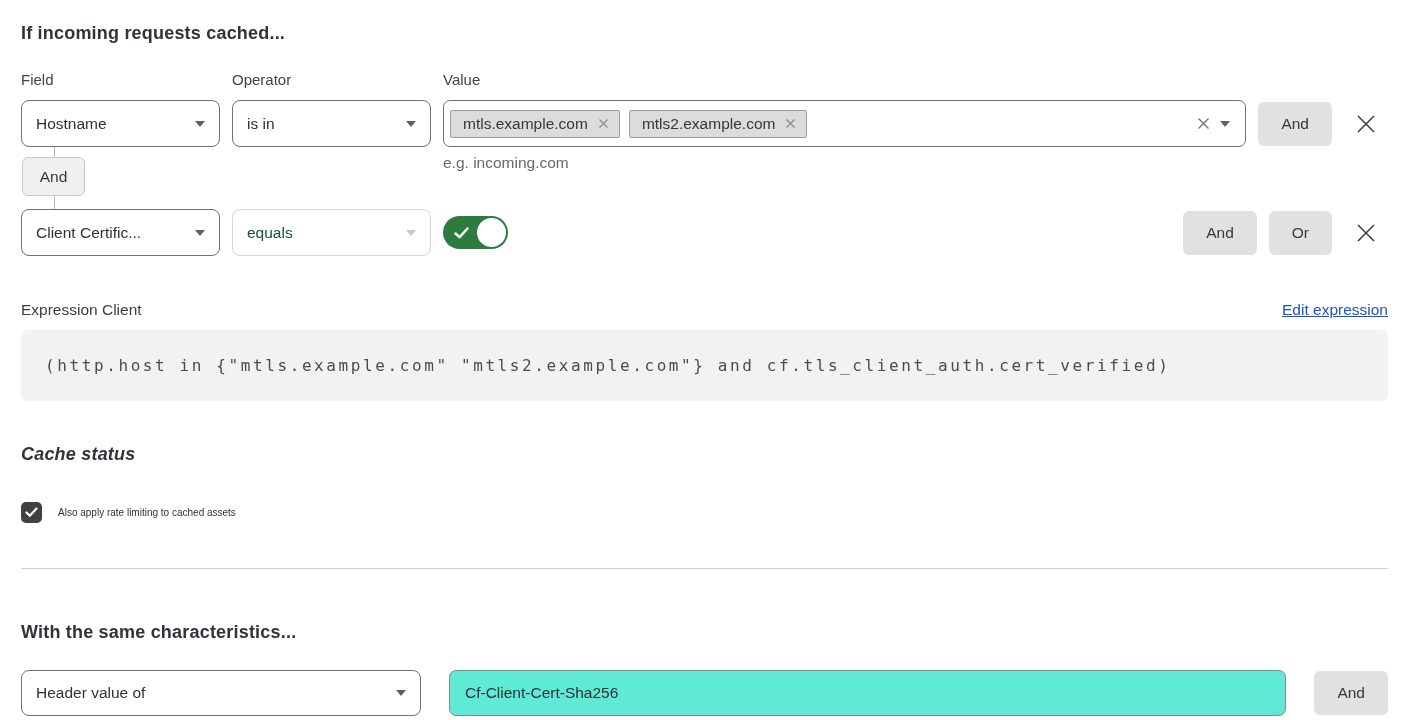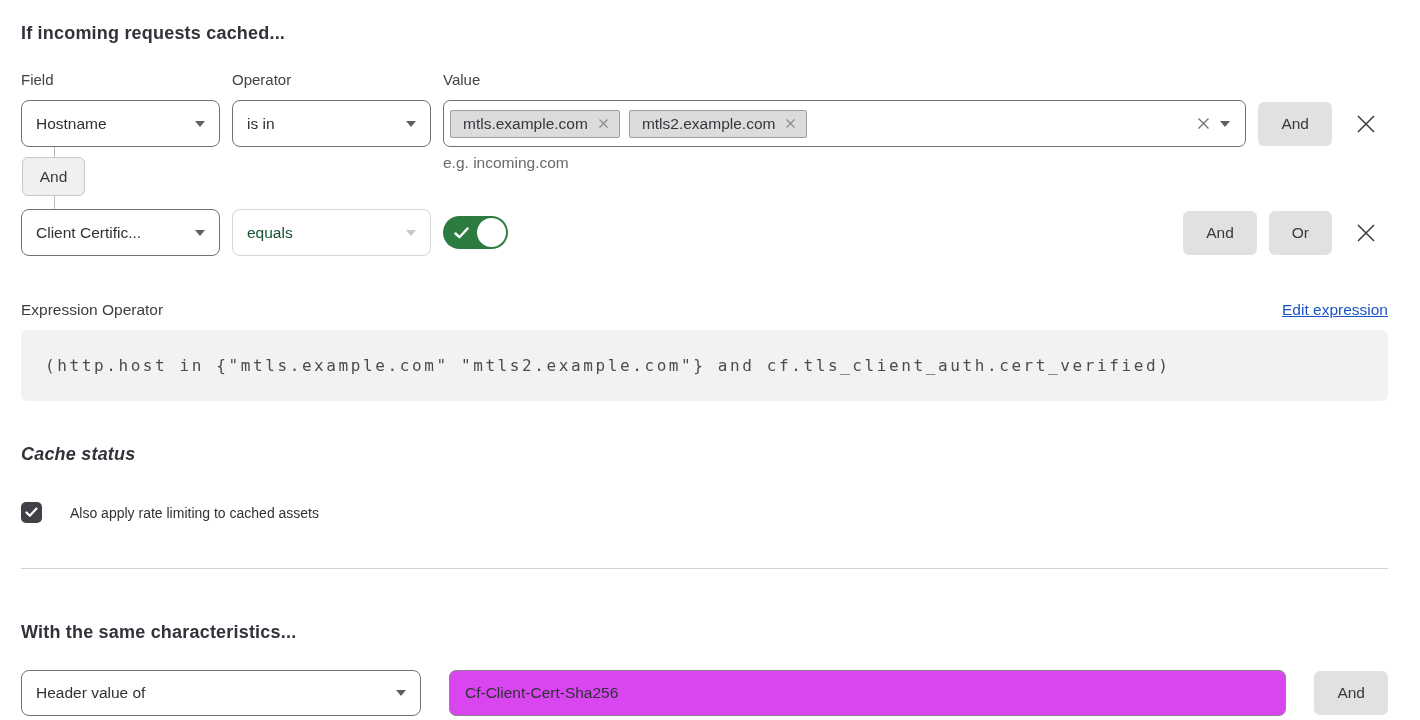--- a/index.html
+++ b/index.html
@@ -104,39 +104,39 @@
   .code-box {
     margin-top: 9px; background: var(--code-bg, #f2f2f2); border-radius: 6px;
     padding: 26px 24px; font-family: "DejaVu Sans Mono", monospace;
     font-size: 16px; letter-spacing: 2.6px; color: #4c4c4c;
     white-space: nowrap; overflow: hidden; line-height: 19px;
   }
 
   
   .cache-title { margin-top: 42px; font-style: italic; }
   .check-row {
-    margin-top: 36px; display: flex; align-items: center; gap: 28px;
-    font-size: 14px; color: #303236; cursor: default;
+    margin-top: 36px; display: flex; align-items: center; gap: 16px;
+    font-size: 10px; color: #303236; cursor: default;
   }
   .checkbox {
     width: 21px; height: 21px; border-radius: 5px; flex: none;
     background: var(--checkbox-dark, #3f4146);
     display: flex; align-items: center; justify-content: center; cursor: pointer;
   }
 
   .divider { border: none; border-top: 1px solid #d2d2d2; margin-top: 45px; }
 
   
   .chars-title { margin-top: 52px; margin-bottom: 0; }
   .char-row { display: flex; gap: 28px; align-items: center; margin-top: 26px; }
   .select.wide { width: 400px; height: 46px; }
   .text-input {
     flex: 1; height: 46px; min-width: 0;
     border: 1px solid #8a8a8a; border-radius: 7px; padding: 0 15px;
-    font-family: inherit; font-size: 15.5px; color: #2f3136; background: #d946ef;
+    font-family: inherit; font-size: 15.5px; color: #2f3136; background: #5eead4;
   }
 </style>
 </head>
 <body>
 
 <div class="page">
 
   <section>
     <h2 class="section-title">If incoming requests cached...</h2>
 
@@ -219,21 +219,21 @@
       <div class="close-cell">
         <svg width="22" height="22" viewBox="0 0 22 22">
           <path d="M3 3 L19 19 M19 3 L3 19" stroke="#3a3a3a" stroke-width="1.5" fill="none"></path>
         </svg>
       </div>
     </div>
   </section>
 
   <section>
     <div class="expr-head">
-      <span>Expression Operator</span>
+      <span>Expression Client</span>
       <a class="edit-link">Edit expression</a>
     </div>
     <div class="code-box">(http.host in {"mtls.example.com" "mtls2.example.com"} and cf.tls_client_auth.cert_verified)</div>
   </section>
 
   <section>
     <h2 class="section-title cache-title">Cache status</h2>
     <div class="check-row">
       <span class="checkbox">
         <svg width="13" height="11" viewBox="0 0 13 11">

